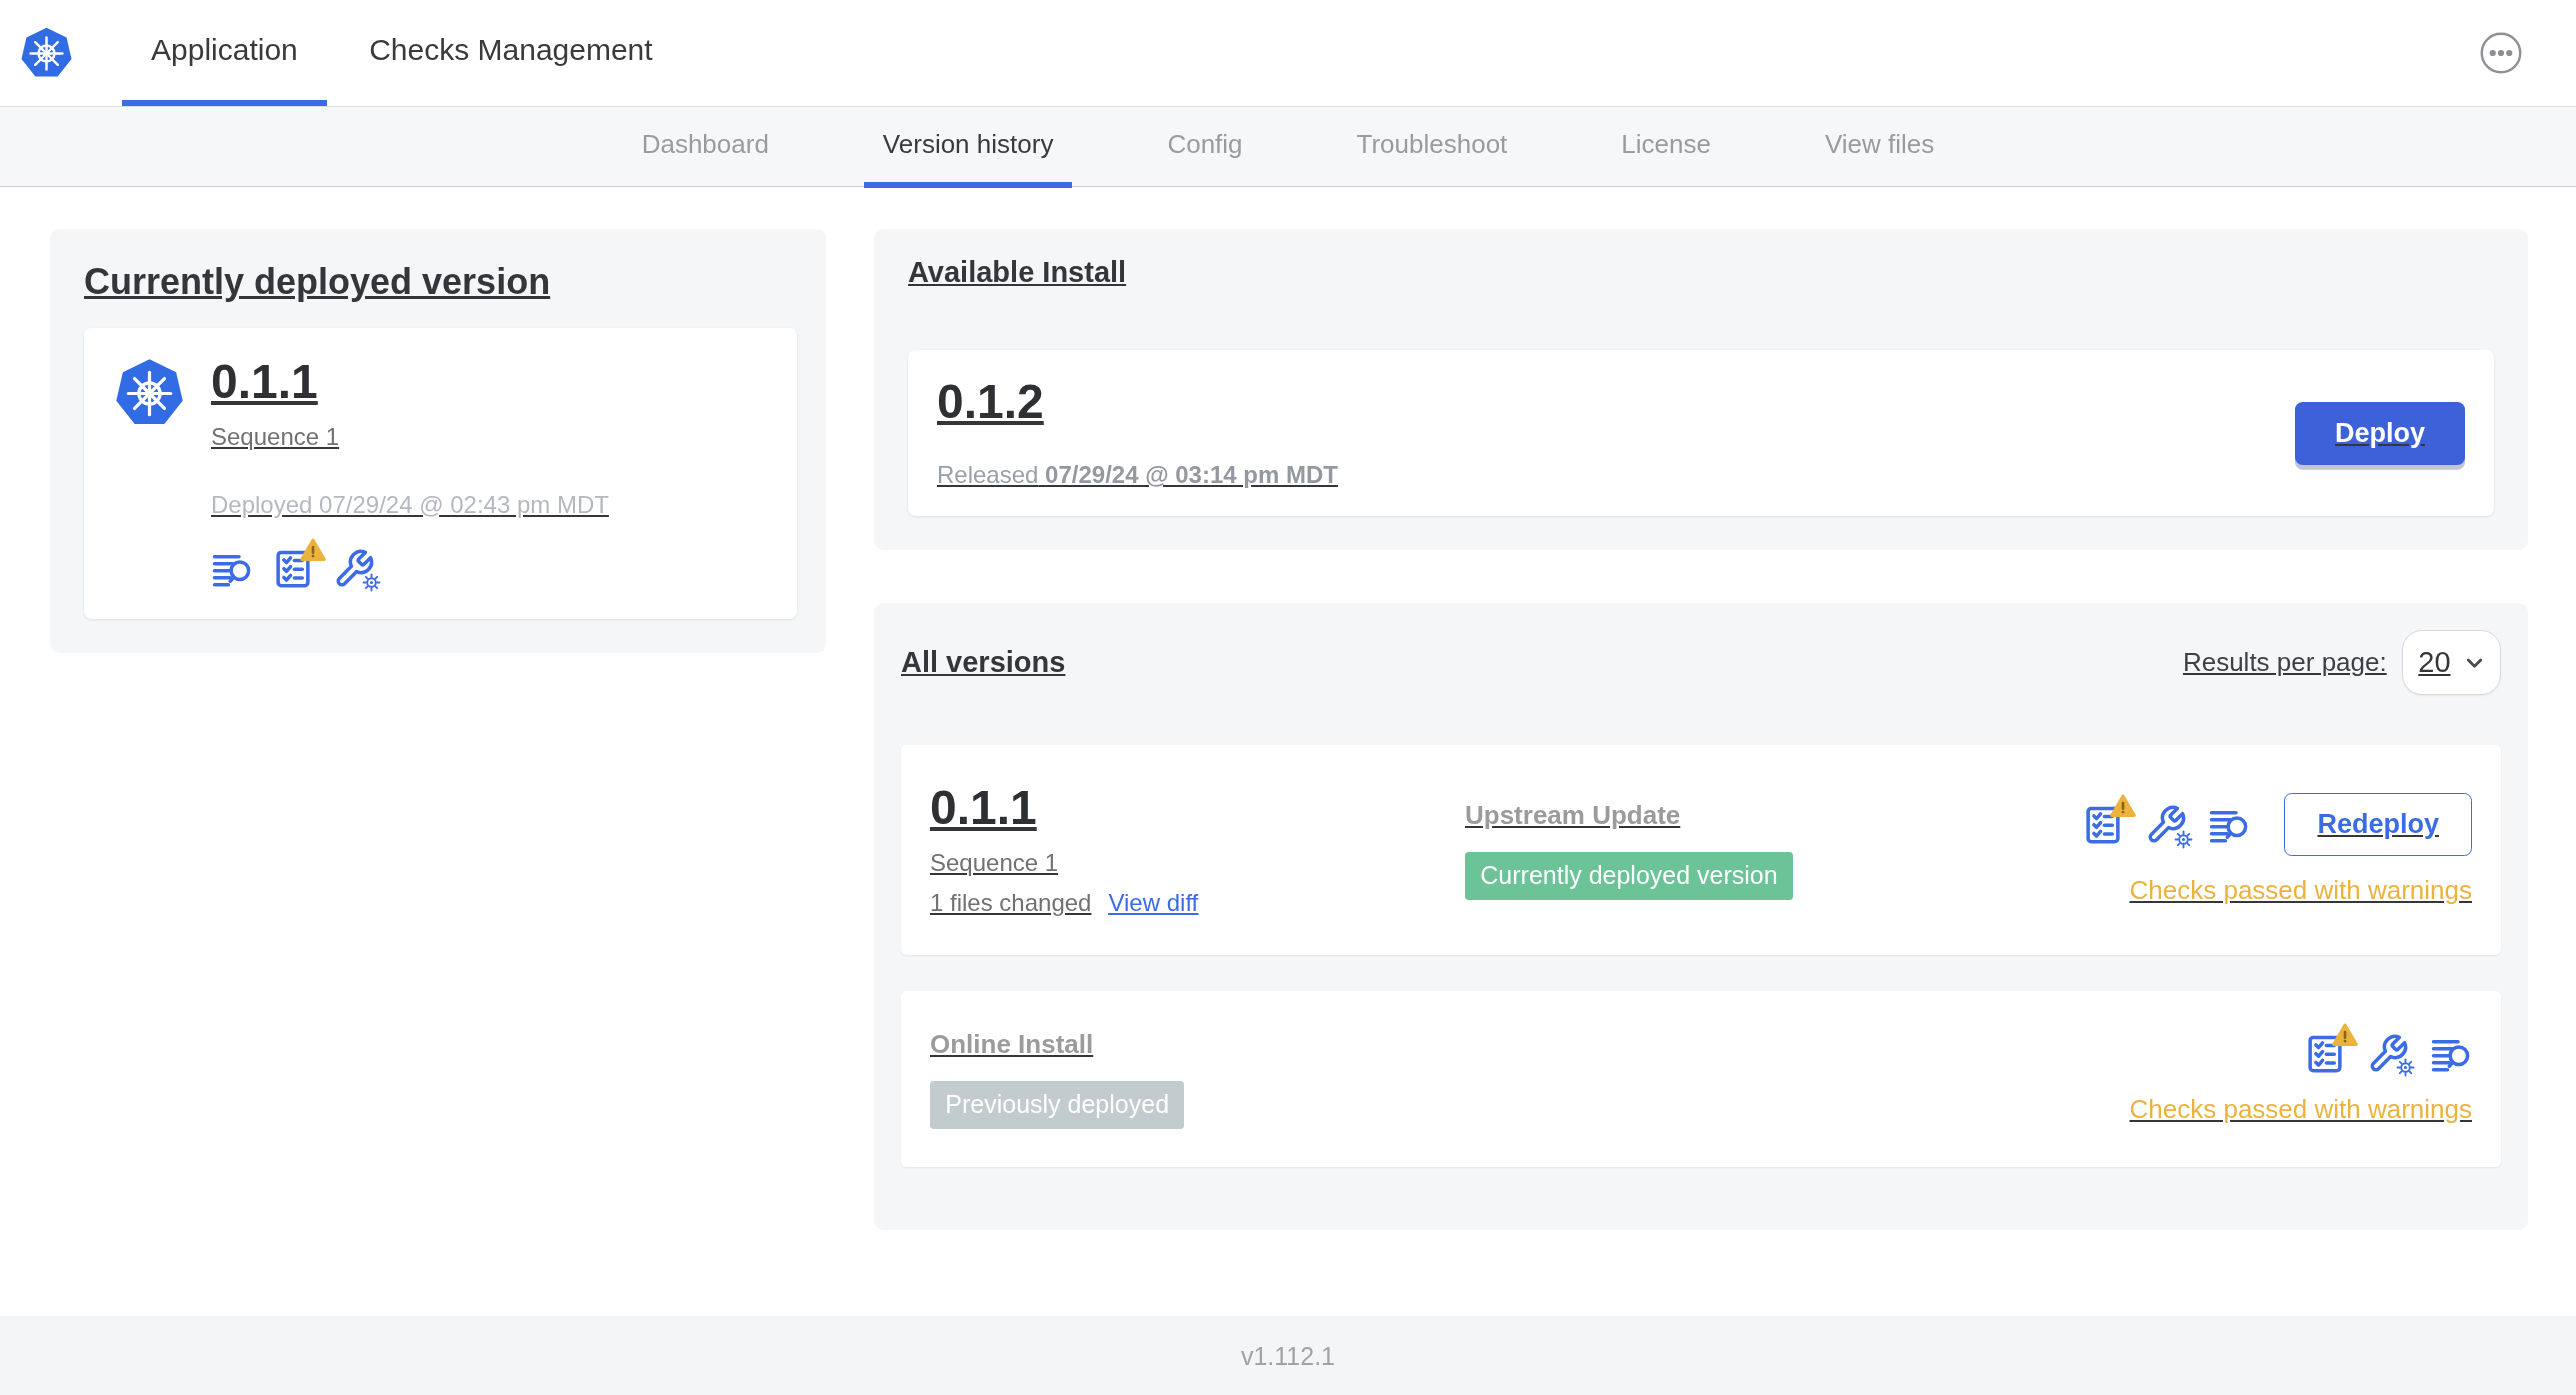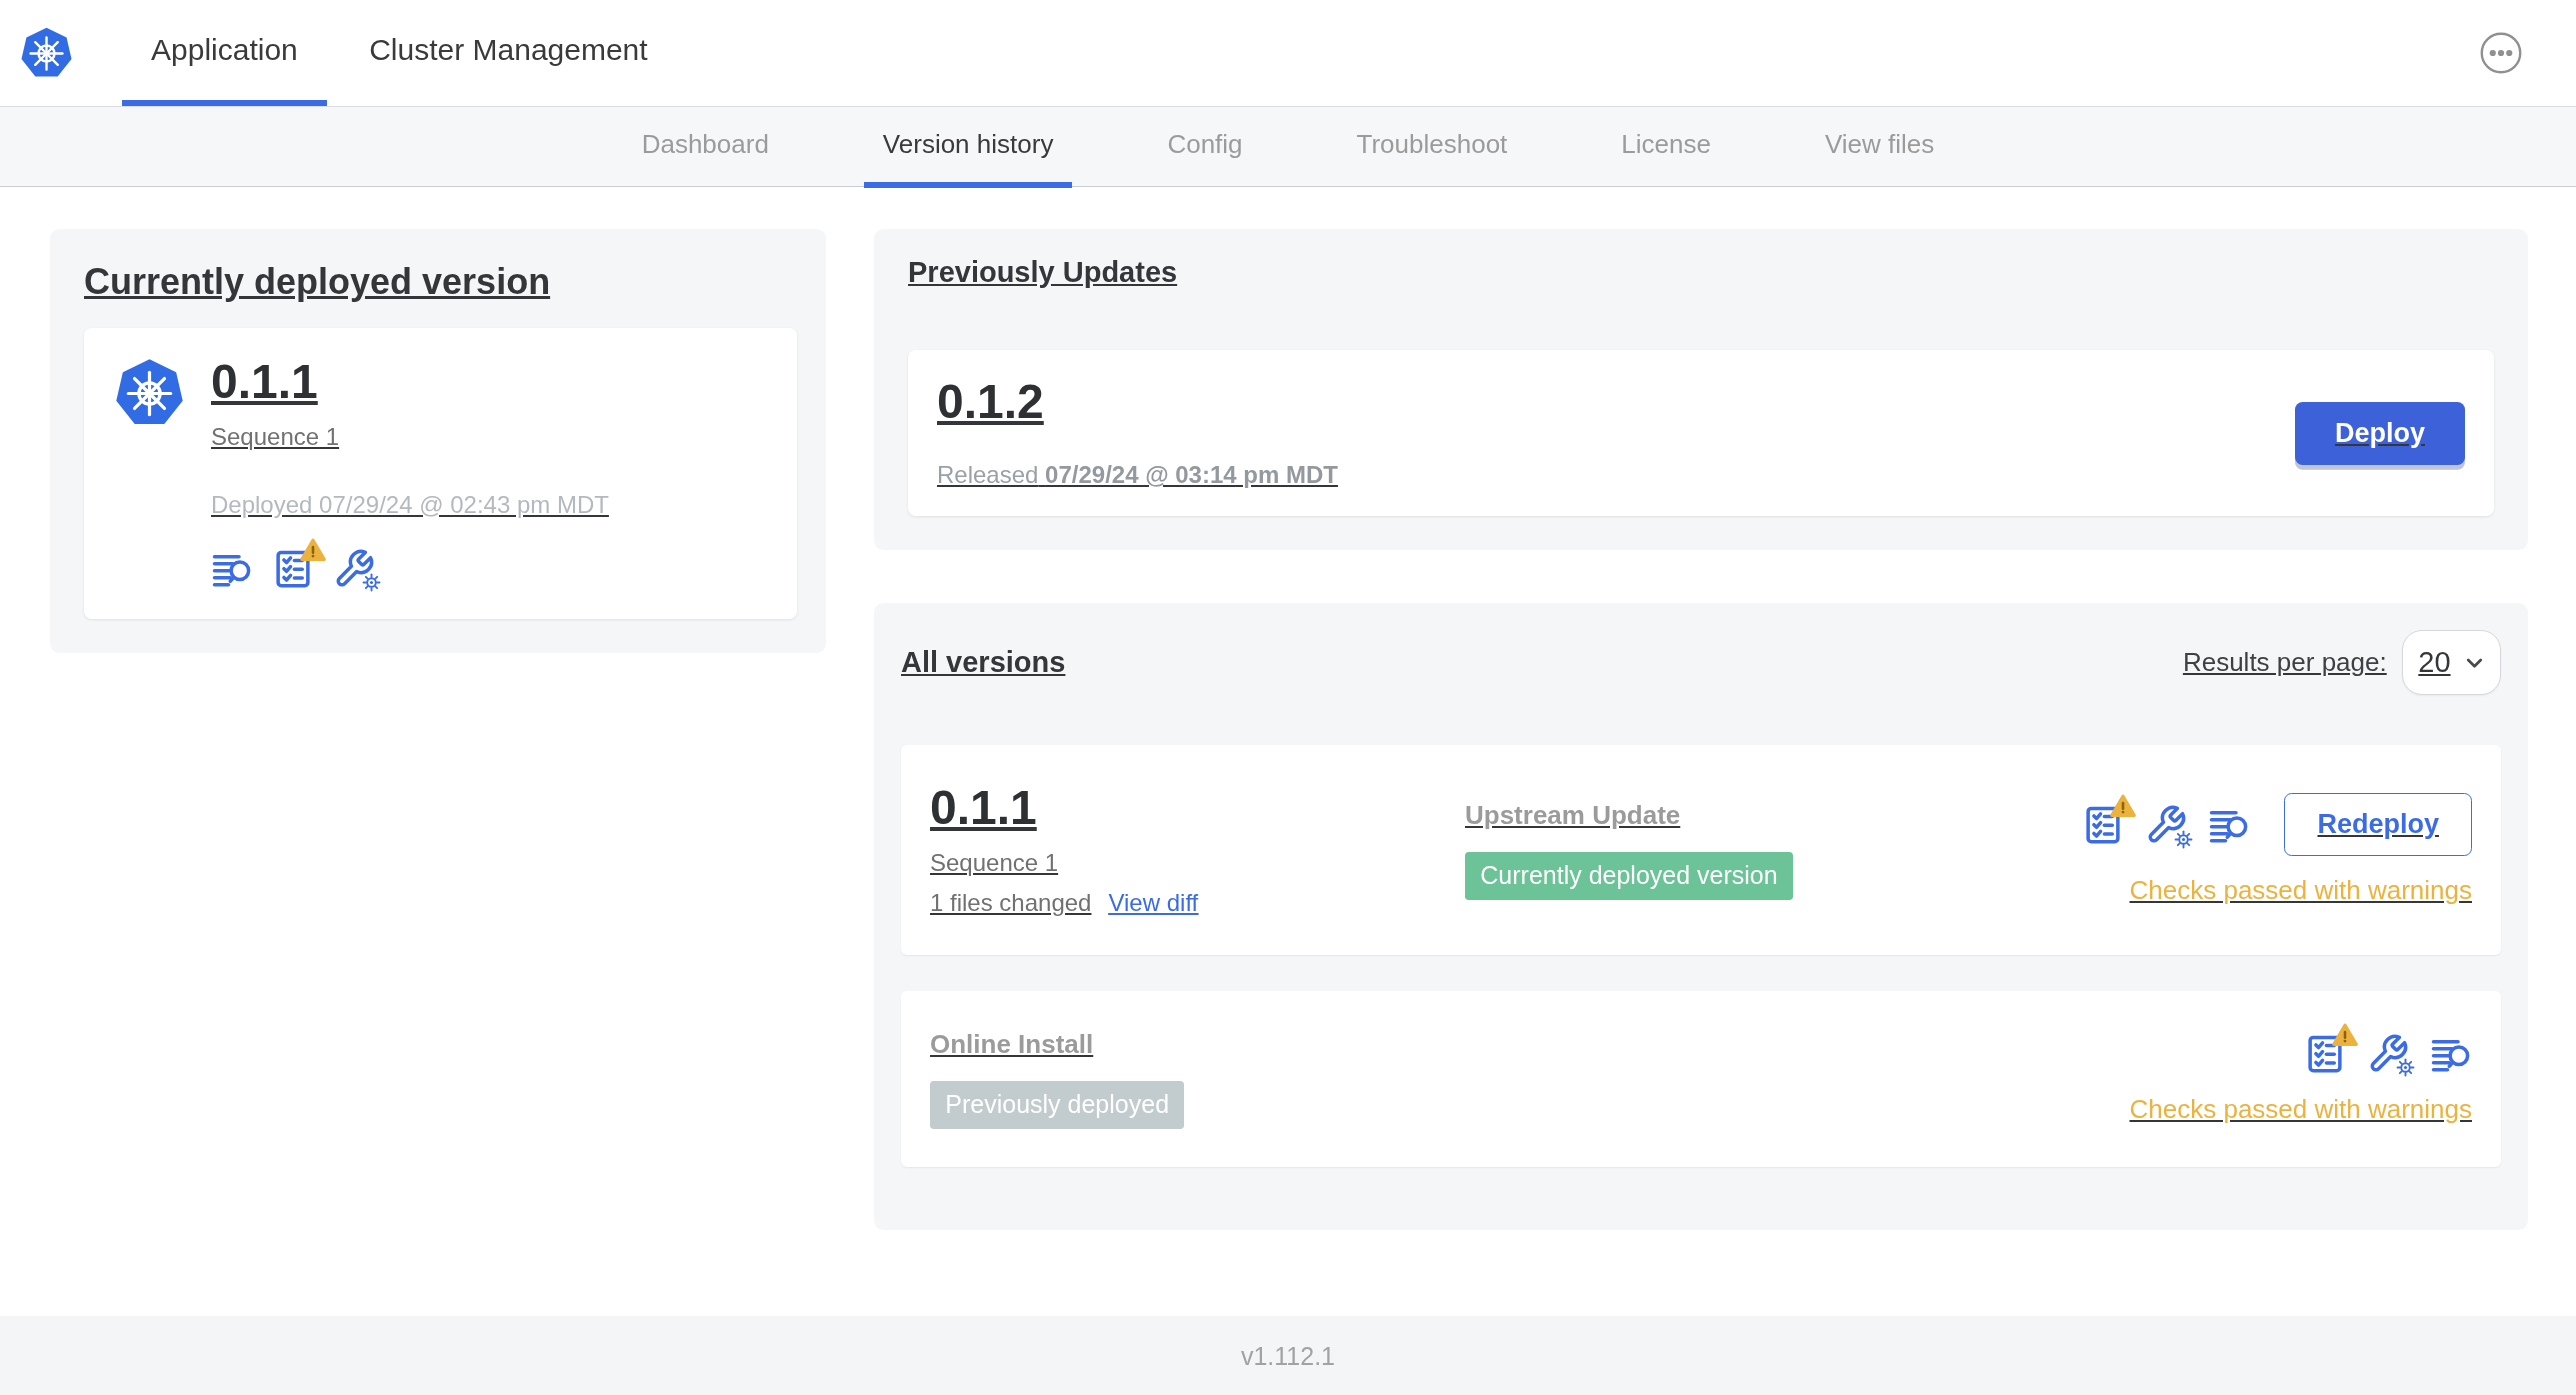--- a/index.html
+++ b/index.html
@@ -188,21 +188,21 @@
 </svg>
 
 <div class="page">
 
   <header class="topnav">
     <svg class="logo" viewBox="0 0 100 100">
         <use href="#k8s-logo"></use>
       </svg>
     <nav class="topnav-tabs">
       <div class="topnav-tab active">Application</div>
-      <div class="topnav-tab">Cluster Management</div>
+      <div class="topnav-tab">Checks Management</div>
     </nav>
     <div class="overflow-btn">
       <svg viewBox="0 0 48 48" width="44" height="44">
           <use href="#ic-ellipsis"></use>
         </svg>
     </div>
   </header>
 
   <nav class="subnav">
     <div class="subnav-tab">Dashboard</div>
@@ -250,21 +250,21 @@
               </span>
             </div>
           </div>
         </div>
       </section>
     </div>
 
     <div class="right-col">
 
       <section class="panel updates-panel">
-        <h3>Previously Updates</h3>
+        <h3>Available Install</h3>
         <div class="card update-card">
           <div>
             <div class="ver-number">0.1.2</div>
             <div class="released">
               <span>Released</span>
               <b>07/29/24 @ 03:14 pm MDT</b>
             </div>
           </div>
           <button class="btn-primary">Deploy</button>
         </div>

